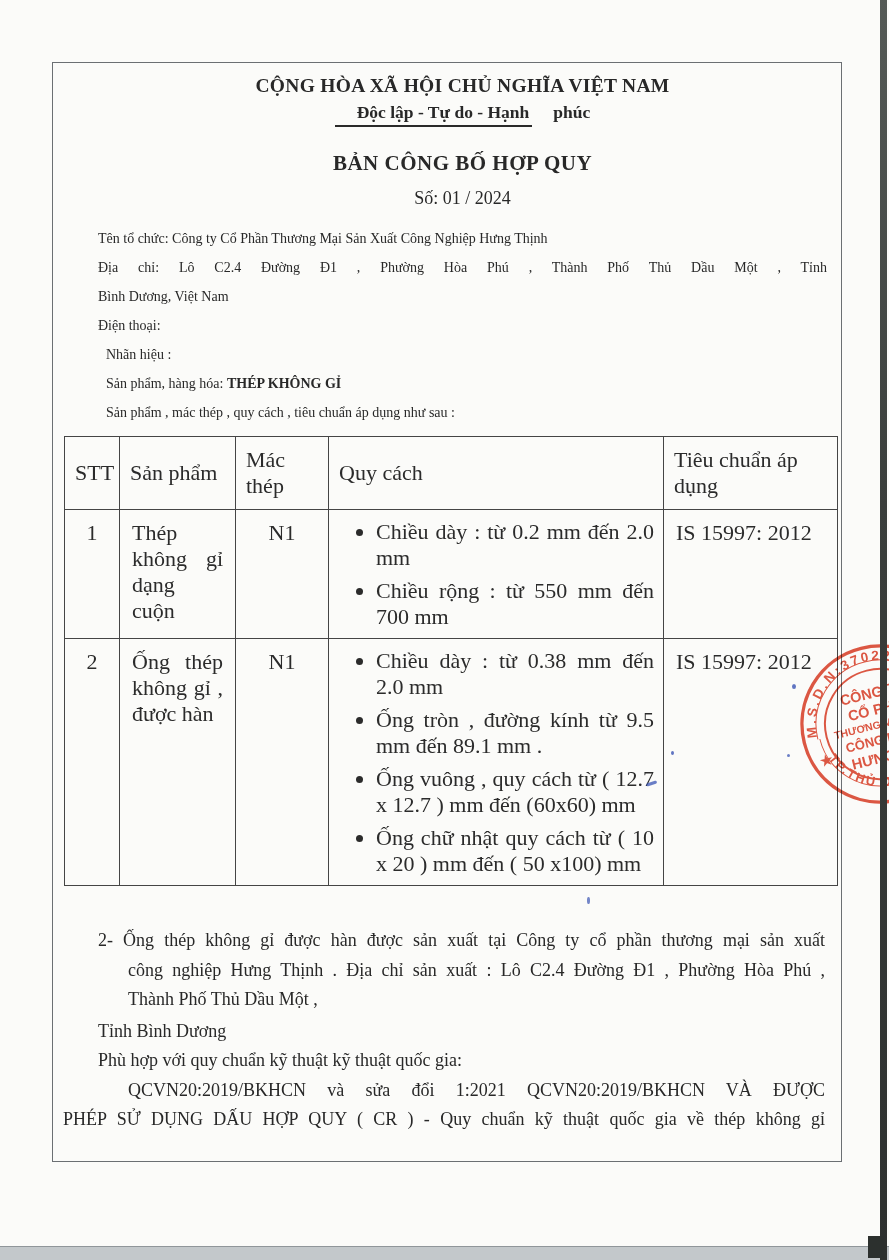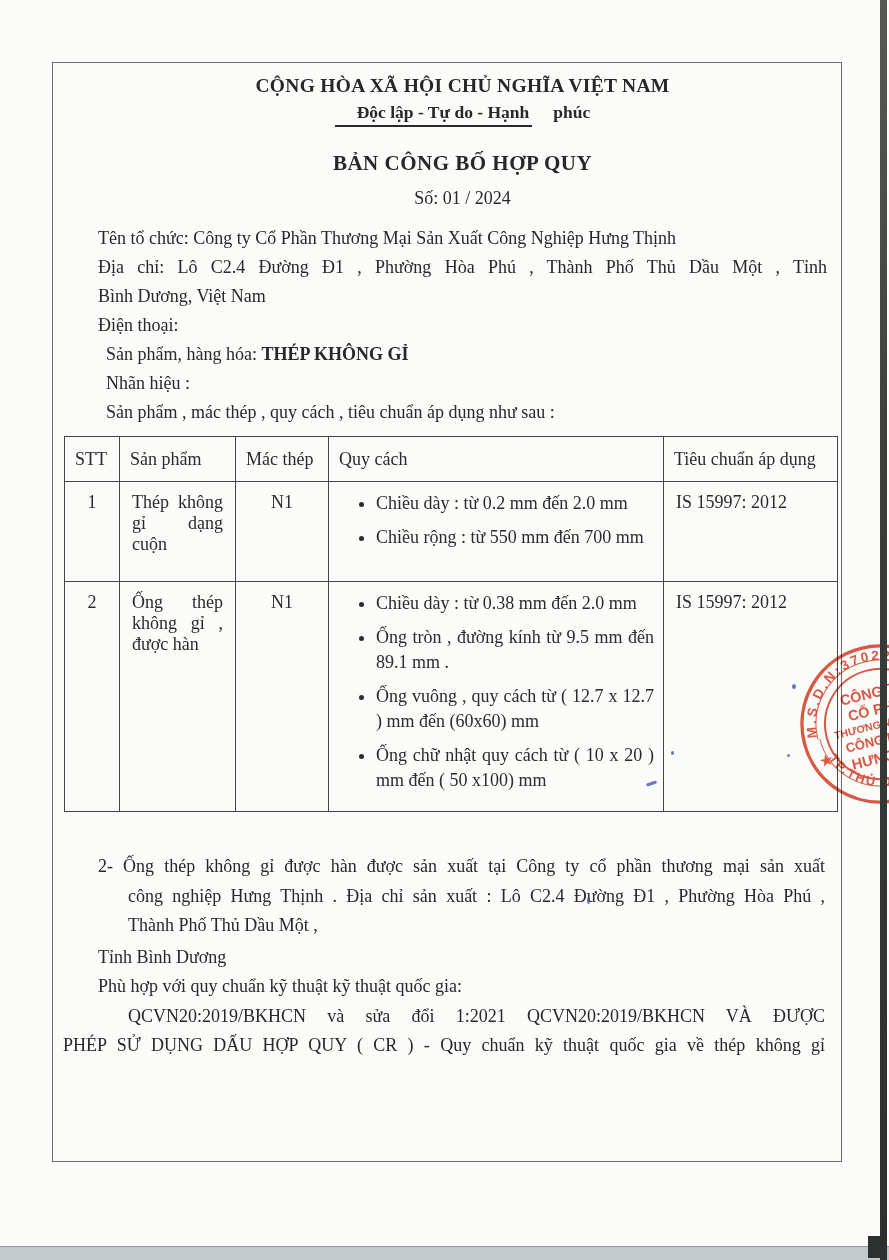--- a/index.html
+++ b/index.html
@@ -22,30 +22,30 @@
   }
 
   .center{text-align:center;}
   .nat-title{font-weight:bold;font-size:19.5px;letter-spacing:.3px;}
   .motto{font-weight:bold;font-size:17.5px;margin-top:5px;}
   .motto-u{border-bottom:2px solid #2a2a2a;padding:0 3px 3px 22px;}
   .motto-tail{margin-left:21px;}
   .doc-title{font-weight:bold;font-size:21px;letter-spacing:.5px;margin-top:28px;}
   .doc-number{font-size:18px;margin-top:12px;}
 
-  .info{margin-top:15px;font-size:18px;line-height:29px;}
+  .info{margin-top:15px;font-size:14px;line-height:29px;}
   .info .line{min-height:29px;}
   .indent{padding-left:8px;}
   .jl{text-align:justify;text-align-last:justify;}
   .b{font-weight:bold;}
 
   table.spec{
     border-collapse:collapse;table-layout:fixed;
     width:773px;margin-left:-34px;margin-top:9px;
-    font-size:18px;color:#2b2b2b;
+    font-size:22px;color:#2b2b2b;
   }
   table.spec th,table.spec td{border:1.6px solid #454545;vertical-align:top;}
   table.spec th{font-weight:normal;text-align:left;padding:10px 10px;height:24px;vertical-align:middle;}
   th.c,td.c{text-align:center;}
   td.cell-pad{padding:10px 12px;}
   td.prod{text-align:justify;padding:10px 12px;}
   tr.r1{height:100px;} tr.r2{height:230px;}
   ul.specs{margin:8px 0 6px 0;padding:0 8px 0 46px;}
   ul.specs li{margin-bottom:8px;line-height:25.5px;text-align:justify;}
 
@@ -75,22 +75,22 @@
     </div>
 
     <div class="center doc-title">BẢN CÔNG BỐ HỢP QUY</div>
     <div class="center doc-number">Số: 01 / 2024</div>
 
     <div class="info">
       <div class="line">Tên tổ chức: Công ty Cổ Phần Thương Mại Sản Xuất Công Nghiệp Hưng Thịnh</div>
       <div class="line jl">Địa chỉ: Lô C2.4 Đường Đ1 , Phường Hòa Phú , Thành Phố Thủ Dầu Một , Tỉnh</div>
       <div class="line">Bình Dương, Việt Nam</div>
       <div class="line">Điện thoại:</div>
+      <div class="line indent">Nhãn hiệu :</div>
       <div class="line indent"><span>Sản phẩm, hàng hóa: </span><span class="b">THÉP KHÔNG GỈ</span></div>
-      <div class="line indent">Nhãn hiệu :</div>
       <div class="line indent">Sản phẩm , mác thép , quy cách , tiêu chuẩn áp dụng như sau :</div>
     </div>
 
     <table class="spec">
       <colgroup>
         <col style="width:55px">
           <col style="width:116px">
           <col style="width:93px">
           <col style="width:335px">
           <col style="width:174px">

